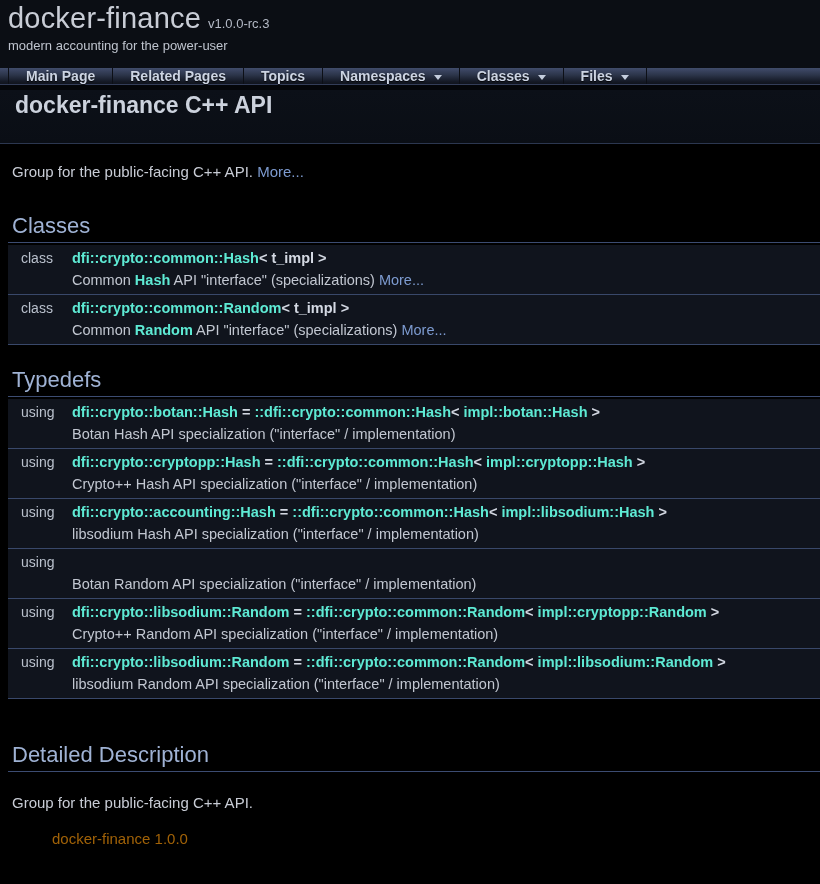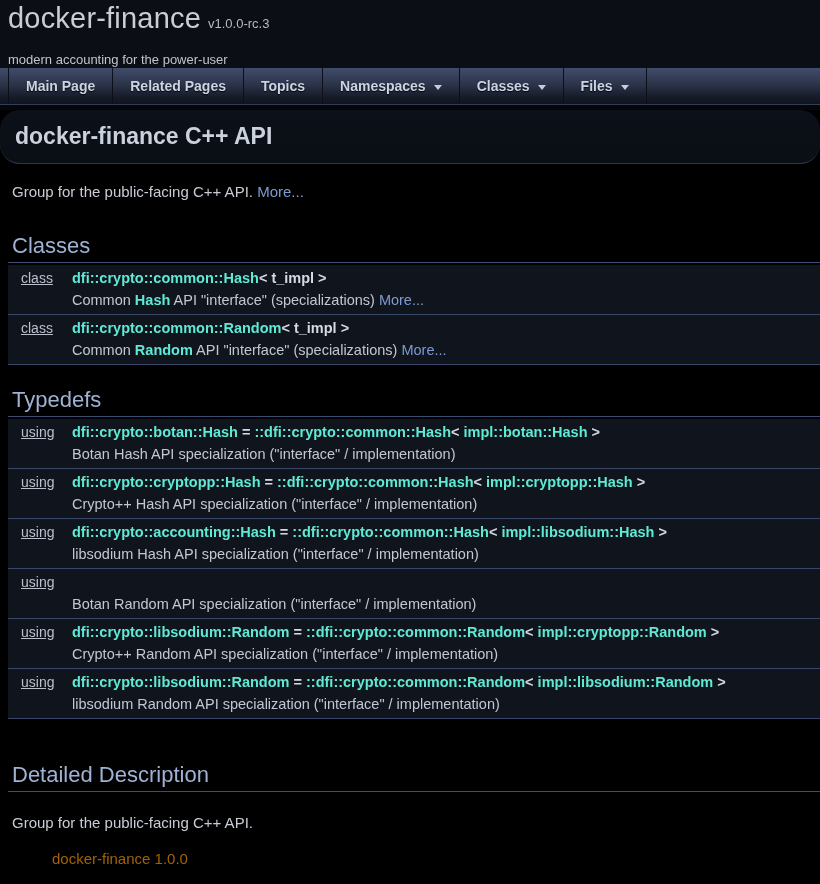--- a/index.html
+++ b/index.html
@@ -9,25 +9,25 @@
     background: #000000;
     font-family: "Liberation Sans", "DejaVu Sans", sans-serif;
     color: #c3c8d2;
   }
 
   
   #titlearea { background: #0b0e14; padding: 2px 0 6px 8px; height: 68px; }
   .projectrow { display: flex; align-items: baseline; }
   #projectname { font-size: 29px; line-height: 33px; color: #c9cdd6; letter-spacing: 0.2px; }
   #projectnumber { font-size: 13px; color: #b4bac6; margin-left: 7px; }
-  #projectbrief { font-size: 13px; color: #bfc4ce; margin-top: 17px; }
+  #projectbrief { font-size: 13px; color: #bfc4ce; margin-top: 3px; }
 
   
   .tabs {
-    display: flex; align-items: stretch; height: 37px;
+    display: flex; align-items: stretch; height: 17px;
     background: linear-gradient(180deg, #414c6b 0%, #2b3449 45%, #141925 85%, #10141d 100%);
     border-bottom: 1px solid #333d58;
     font-size: 14px; font-weight: bold; color: #ccd4e3;
     padding-left: 8px;
   }
   .tab {
     display: flex; align-items: center; padding: 0 17px;
     border-right: 1px solid #0c0f16; cursor: pointer;
     text-shadow: 0 1px 1px rgba(0,0,0,0.85);
   }
@@ -36,21 +36,21 @@
     width: 0; height: 0; margin-left: 8px; margin-top: 2px;
     border-left: 4px solid transparent; border-right: 4px solid transparent;
     border-top: 5px solid #c4cddd;
   }
   .nav-gap { height: 5px; background: #04060a; }
 
   
   .pageheader {
     background: linear-gradient(180deg, #0c1018 0%, #0a0e15 100%);
     border-bottom: 1px solid #2c3750;
-    padding: 13px 15px; height: 54px; border-radius: 20px;
+    padding: 2px 15px; height: 54px;
   }
   .pagetitle { font-size: 23px; line-height: 27px; font-weight: bold; color: #ccd2dd; }
 
   
   .contents { padding: 0 12px; }
   a { text-decoration: none; cursor: pointer; }
   a.plainlink { color: #7d9bd0; }
   a.mlink { color: #5eead4; font-weight: bold; }
   .intro { margin: 19px 0 0 0; font-size: 15px; color: #c8ccd5; }
 
@@ -62,21 +62,21 @@
   h2.mt-classes  { margin-top: 33px; }
   h2.mt-typedefs { margin-top: 22px; }
   h2.mt-detail   { margin-top: 43px; }
 
   
   .memberdecls { margin: 2px -12px 0 -4px; }
   .mrow { background: #10141d; border-bottom: 1px solid #39486a; padding: 5px 0 5px 0; }
   .mline1 { display: flex; font-size: 14.5px; line-height: 17px; }
   .mkind {
     flex: none; width: 64px; padding-left: 13px;
-    font-size: 14px; color: #b9c0cc; font-weight: normal; text-decoration: underline;
+    font-size: 14px; color: #b9c0cc; font-weight: normal;
   }
   .mname { font-weight: bold; padding-right: 8px; }
   .mwhite { color: #d4d9e3; font-weight: bold; }
   .mline2 { padding-left: 64px; margin-top: 5px; font-size: 14.5px; line-height: 17px; color: #c2c7d1; }
 
   
   .textblock p { margin: 22px 0 0 0; font-size: 15px; color: #c8ccd5; }
   dl.since { margin: 19px 0 0 0; }
   dl.since dt { font-weight: bold; font-size: 15px; color: #d4d9e2; }
   dl.since dd { margin: 4px 0 0 40px; font-size: 15px; color: #a16207; }

